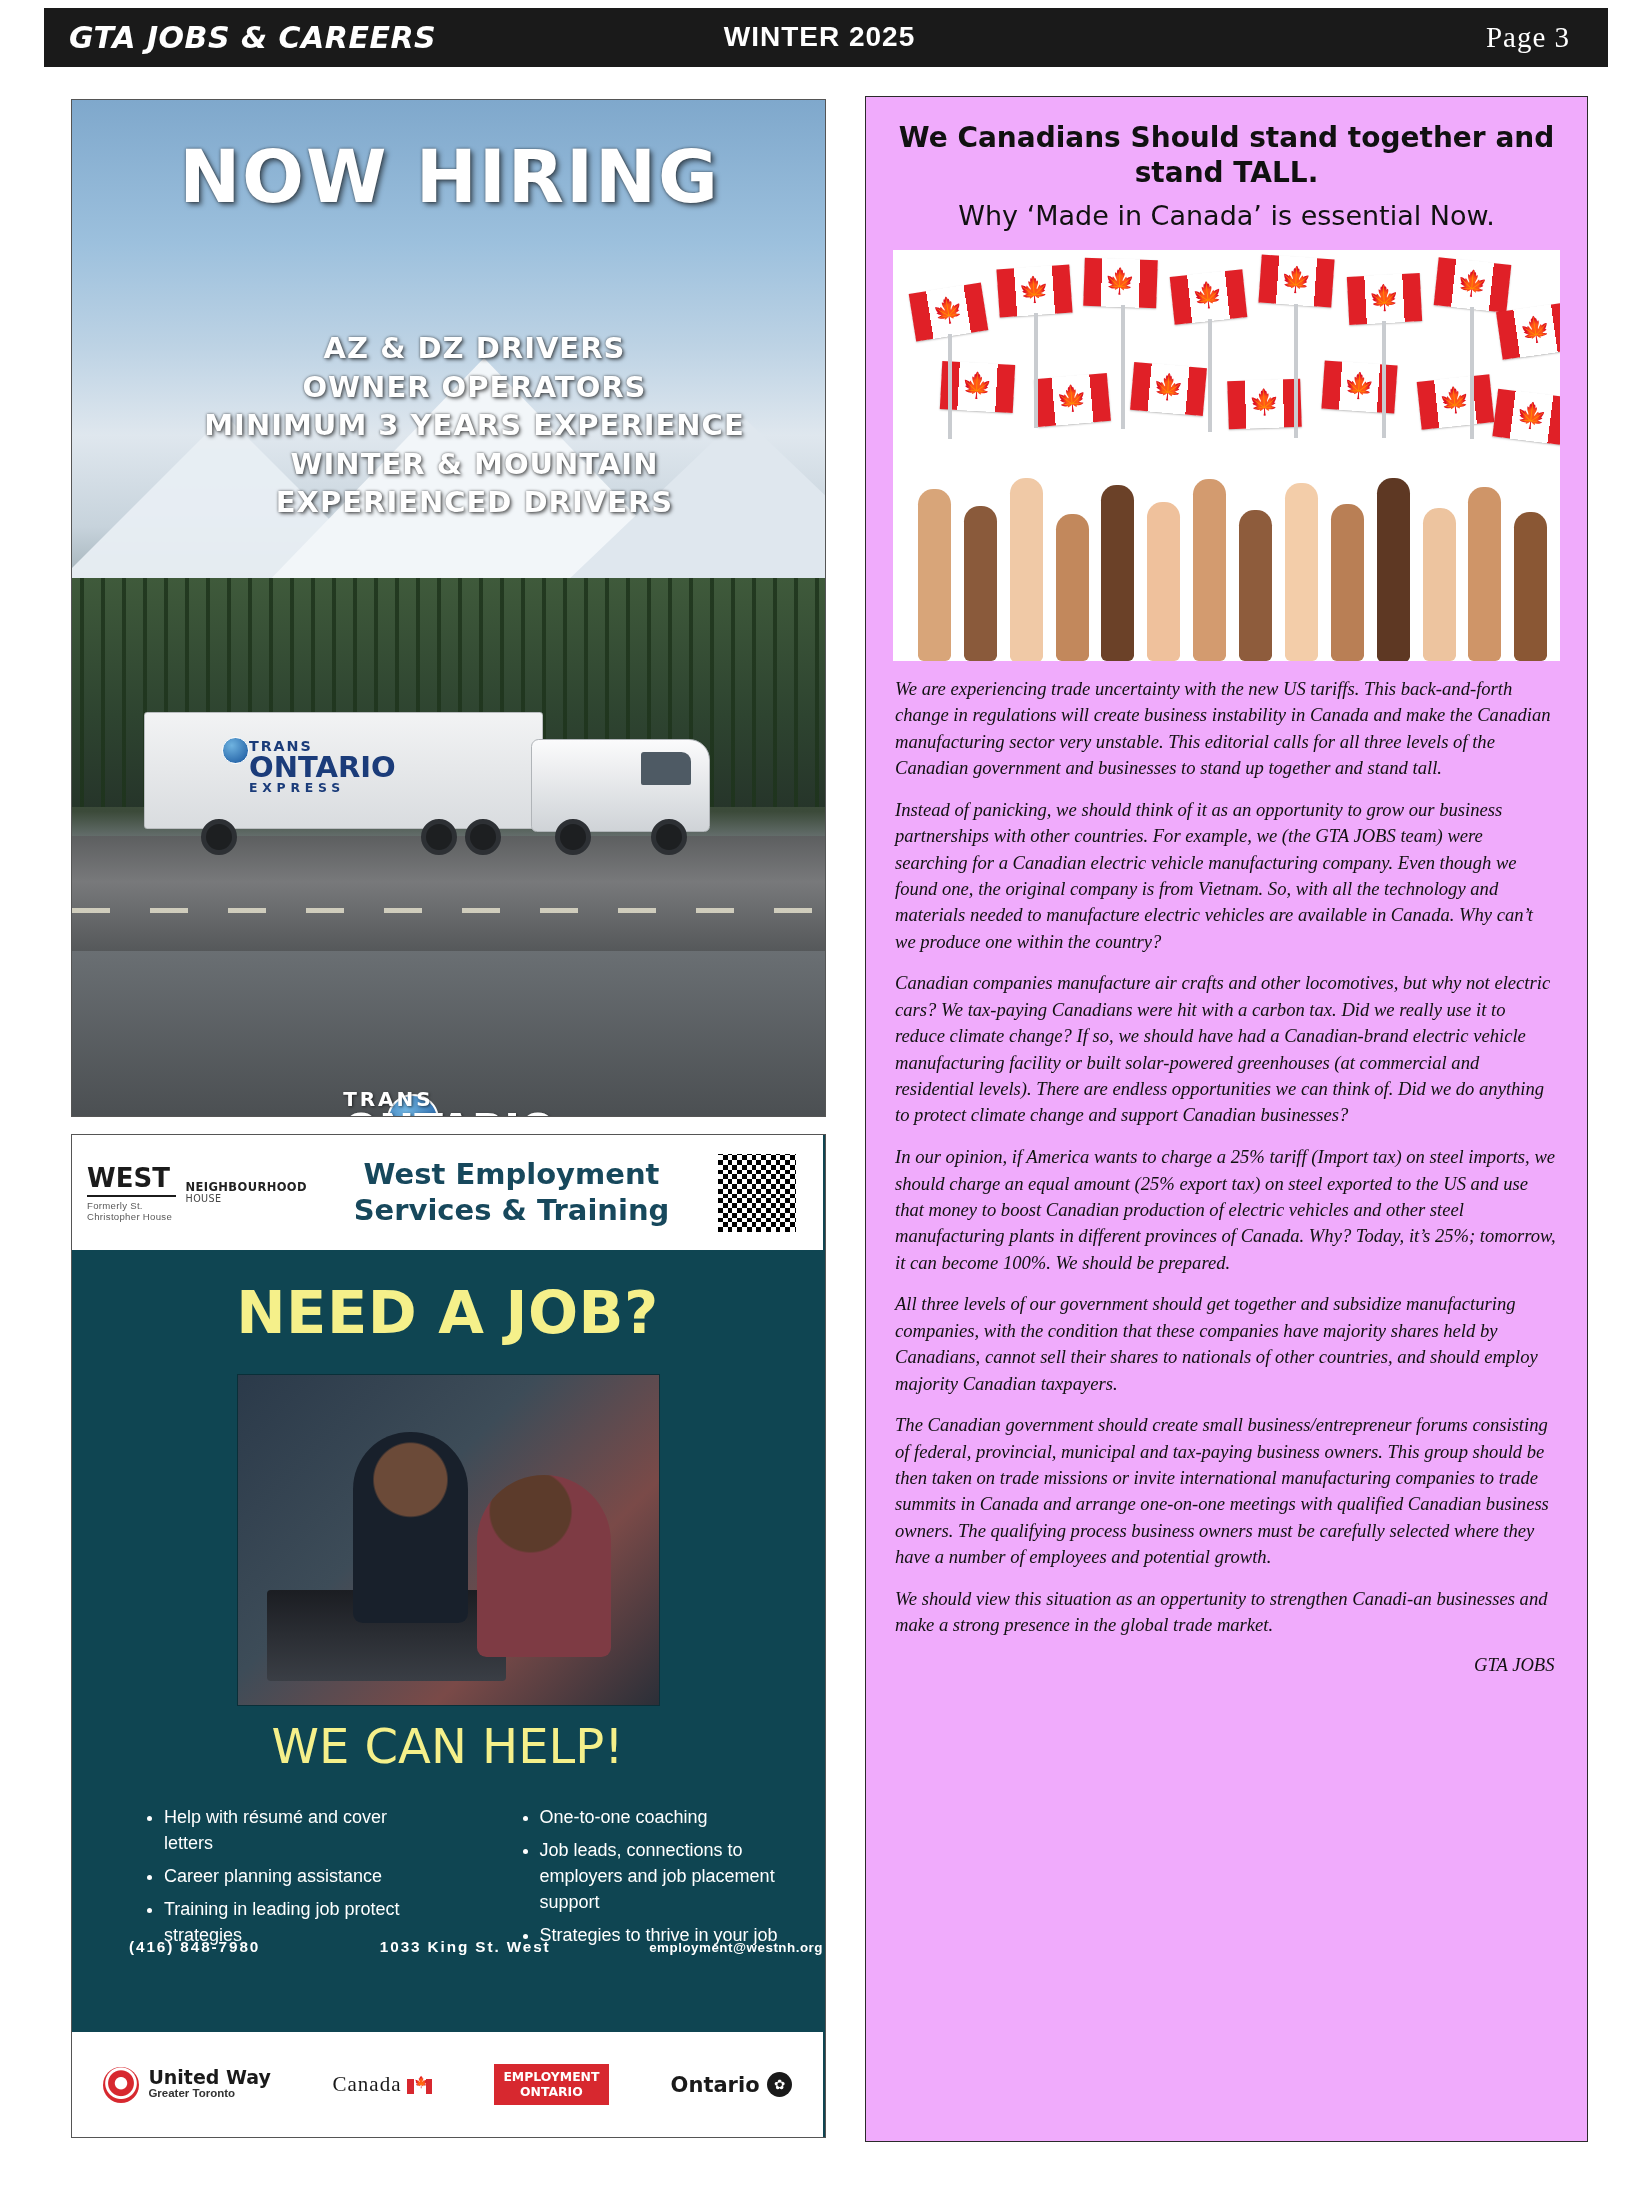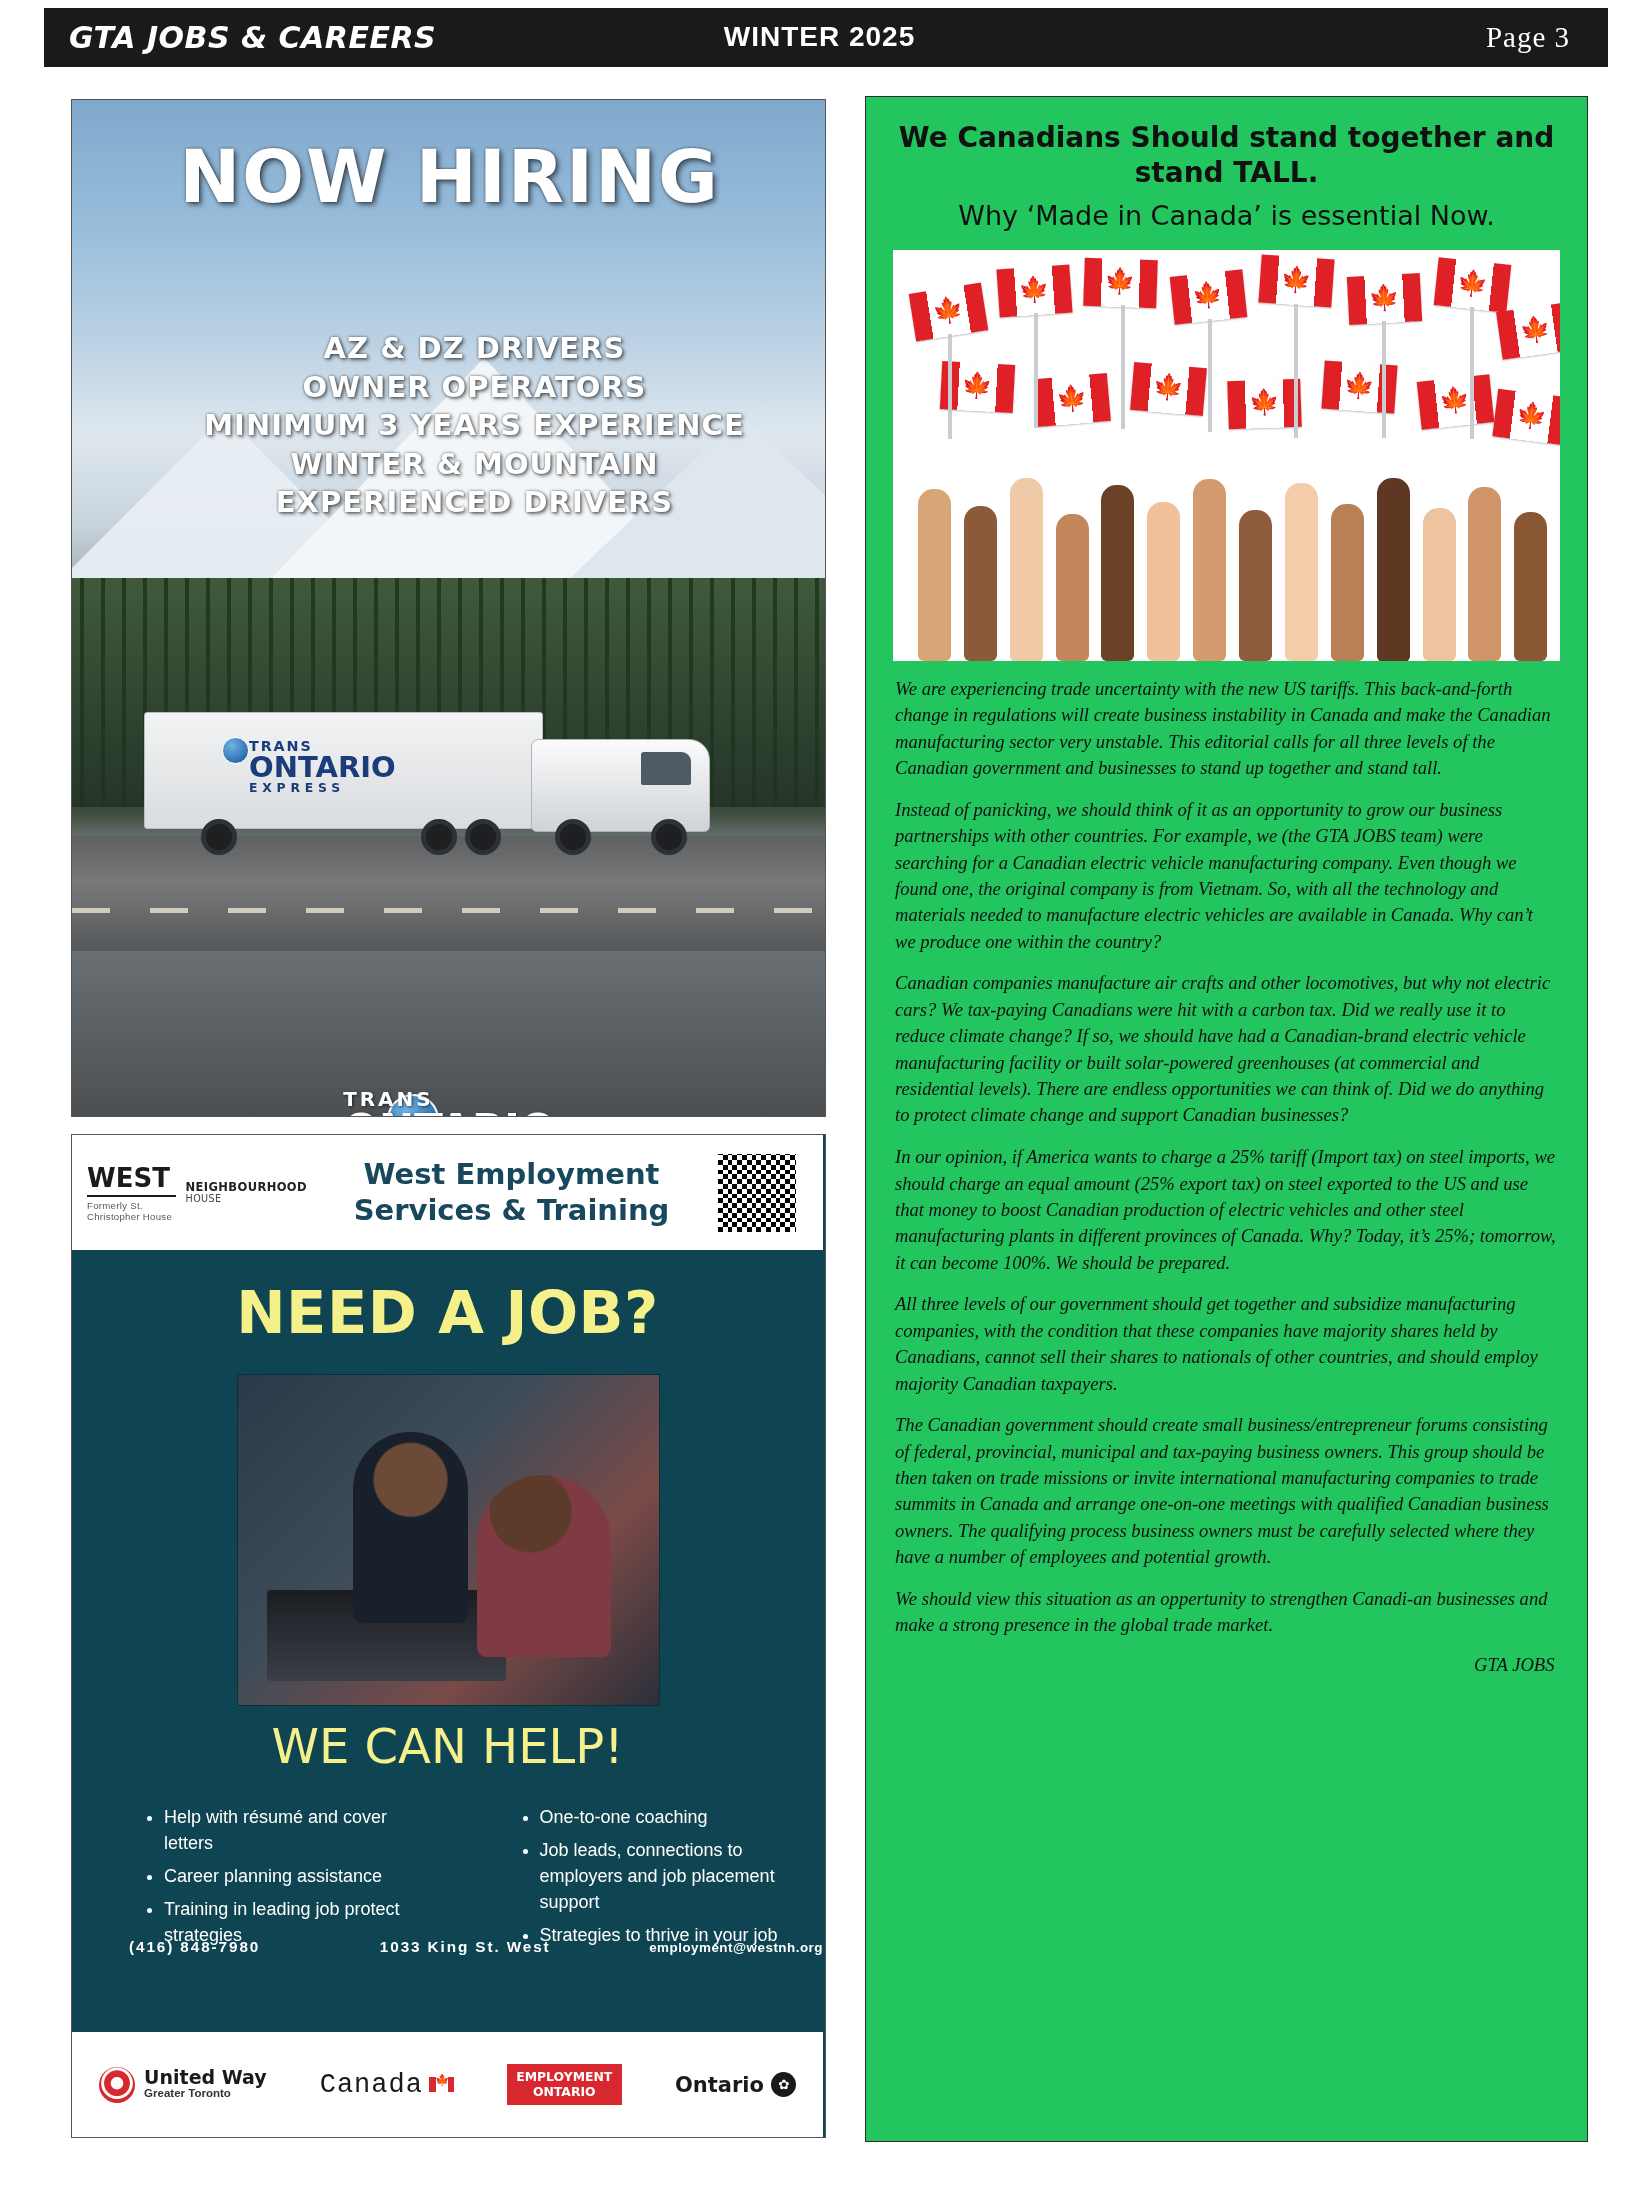--- a/index.html
+++ b/index.html
@@ -62,21 +62,21 @@
     width: 755px;
   }
   .col-right {
     position: absolute;
     left: 865px;
     top: 96px;
     width: 723px;
     height: 2046px;
     border: 1.9px solid #2b2b2b;
     box-sizing: border-box;
-    background: #22c55e;
+    background: #f0abfc;
   }
 
   
   .truck-ad {
     position: relative;
     width: 755px;
     height: 1018px;
     border: 1.9px solid #555;
     box-sizing: border-box;
     overflow: hidden;
@@ -441,22 +441,22 @@
     display: flex; align-items: flex-start; gap: 9.6px;
   }
   .uw-mark {
     width: 36px; height: 36px; border-radius: 50%;
     background: radial-gradient(circle at 50% 45%, #fff 0 5.7px, #d7282f 6.7px 12.4px, #fff 13.4px 15.3px, #d7282f 16.3px);
   }
   .uw-text { line-height: 1.1; }
   .uw-text .t1 { font-family:"DejaVu Sans",sans-serif; font-weight:bold; font-size:19px; color:#1a1a1a;}
   .uw-text .t2 { font-size: 11.5px; color:#333; font-weight:bold;}
   .canada-word {
-    font-family: Liberation Mono, monospace;
-    font-size: 27px;
+    font-family: Liberation Serif, serif;
+    font-size: 21px;
     color: #1a1a1a;
     letter-spacing: 1px;
   }
   .flag-chip {
     display:inline-block; width: 25px; height: 15.3px; margin-left: 5.7px;
     background: linear-gradient(90deg,#d7282f 0 26%, #fff 26% 74%, #d7282f 74%);
     vertical-align: middle;
     position: relative;
   }
   .flag-chip::after {

